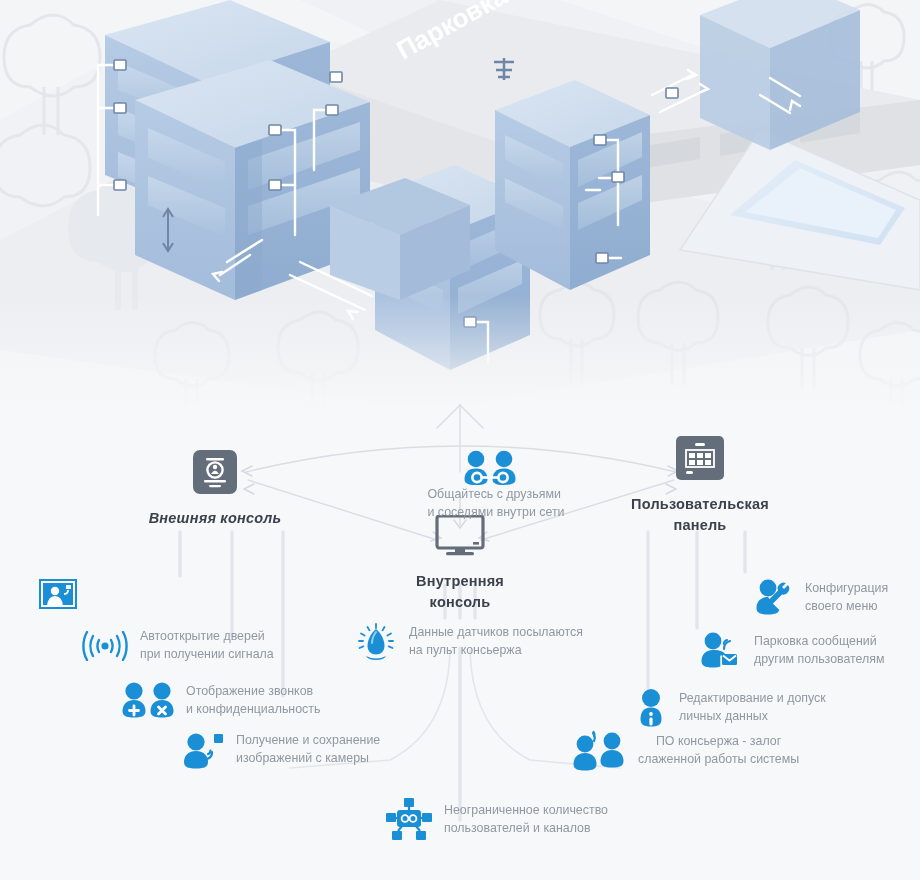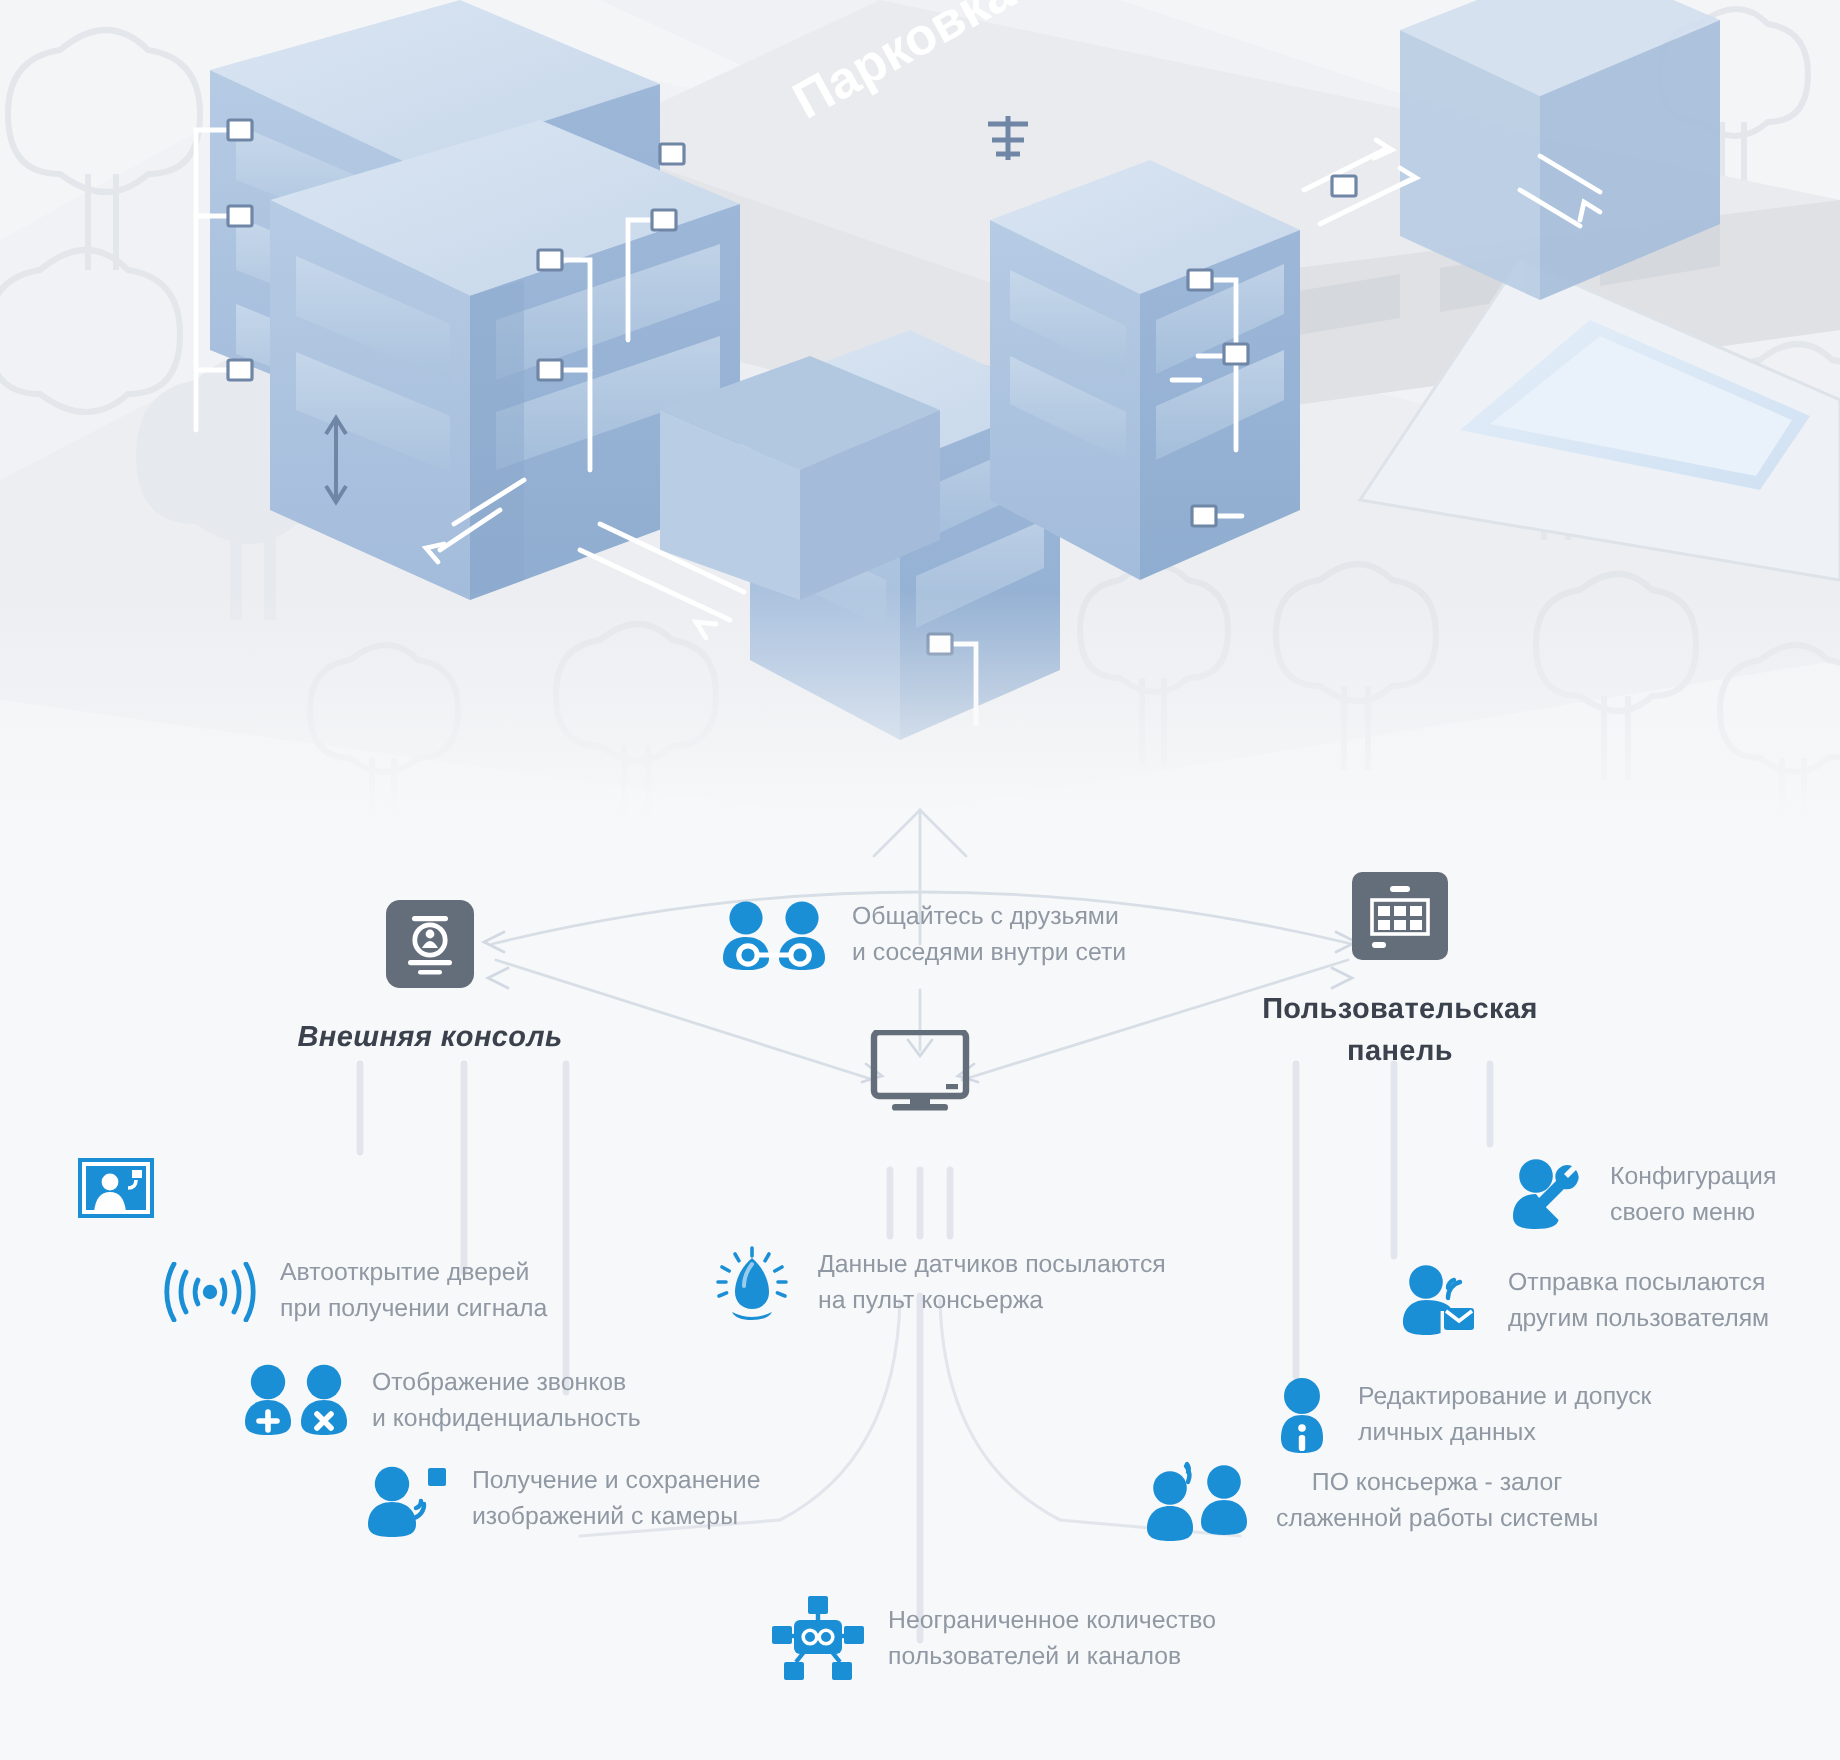--- a/index.html
+++ b/index.html
@@ -360,20 +360,21 @@
 
     <div class="node" style="left:390px; top:115px; width:140px;">
       <div class="node-icon">
         <svg width="50" height="42" viewBox="0 0 50 42">
           <rect x="2" y="1" width="46" height="32" rx="2.5" fill="none" stroke="#646d7a" stroke-width="3.2"></rect>
           <rect x="38" y="27" width="6" height="2.6" fill="#646d7a"></rect>
           <rect x="20" y="33" width="10" height="4" fill="#646d7a"></rect>
           <rect x="11" y="37" width="28" height="3.3" rx="1.6" fill="#646d7a"></rect>
         </svg>
       </div>
+      <div class="node-label">Внутренняя консоль</div>
     </div>
 
     <div class="node" style="left:630px; top:36px; width:140px;">
       <div class="node-icon">
         <svg width="48" height="44" viewBox="0 0 48 44">
           <rect x="0" y="0" width="48" height="44" rx="5" fill="#646d7a"></rect>
           <rect x="19" y="7" width="10" height="3" rx="1.5" fill="#ffffff"></rect>
           <rect x="10" y="14" width="28" height="17" fill="none" stroke="#ffffff" stroke-width="1.8"></rect>
           <g fill="#ffffff">
             <rect x="13" y="17" width="6" height="5"></rect>
@@ -383,21 +384,21 @@
             <rect x="21" y="24" width="6" height="5"></rect>
             <rect x="29" y="24" width="6" height="5"></rect>
           </g>
           <rect x="10" y="35" width="7" height="3" rx="1.5" fill="#ffffff"></rect>
         </svg>
       </div>
       <div class="node-label">Пользовательская
 панель</div>
     </div>
 
-    <div class="feature icon-left" style="left:360px; top:50px; width:260px;">
+    <div class="feature icon-left" style="left:360px; top:50px; width:260px;flex-direction:column;">
       <div class="f-icon">
         <svg width="54" height="36" viewBox="0 0 54 36">
           <g fill="#1b8fd6">
             <circle cx="13" cy="9" r="8.3"></circle>
             <path d="M13 18.5 c-8 0 -11.5 5 -11.5 10.5 c0 4 3 6 11.5 6 c8.5 0 11.5 -2 11.5 -6 c0 -5.5 -3.5 -10.5 -11.5 -10.5z"></path>
             <circle cx="41" cy="9" r="8.3"></circle>
             <path d="M41 18.5 c-8 0 -11.5 5 -11.5 10.5 c0 4 3 6 11.5 6 c8.5 0 11.5 -2 11.5 -6 c0 -5.5 -3.5 -10.5 -11.5 -10.5z"></path>
           </g>
           <g fill="none" stroke="#ffffff" stroke-width="2.6">
             <circle cx="14" cy="27.5" r="4.6"></circle>
@@ -553,21 +554,21 @@
             <path d="M13 18 c-8 0 -11.5 5.5 -11.5 11 c0 4.5 3 6.5 11.5 6.5 c3 0 5.5 -0.3 7.3 -1 l0 -11 l6 0 c-1.5 -3.5 -6 -5.5 -13.3 -5.5z"></path>
             <rect x="22" y="22" width="15" height="11" rx="1.5"></rect>
           </g>
           <path d="M23 23.5 l6.5 5 l6.5 -5" fill="none" stroke="#ffffff" stroke-width="1.8"></path>
           <g fill="none" stroke="#1b8fd6" stroke-width="2.2" stroke-linecap="round">
             <path d="M24 17 a8 8 0 0 1 6 -8"></path>
             <path d="M24 12 a4 4 0 0 1 3 -4"></path>
           </g>
         </svg>
       </div>
-      <div class="f-text">Отправка посылаются
+      <div class="f-text">Парковка сообщений
 другим пользователям</div>
     </div>
 
     <div class="feature icon-left" style="left:635px; top:288px; width:250px;">
       <div class="f-icon">
         <svg width="32" height="40" viewBox="0 0 32 40">
           <g fill="#1b8fd6">
             <circle cx="16" cy="10" r="9"></circle>
             <path d="M16 19.5 c-8 0 -10.5 5.5 -10.5 11.5 c0 5 2.5 7.5 10.5 7.5 c8 0 10.5 -2.5 10.5 -7.5 c0 -6 -2.5 -11.5 -10.5 -11.5z"></path>
           </g>

